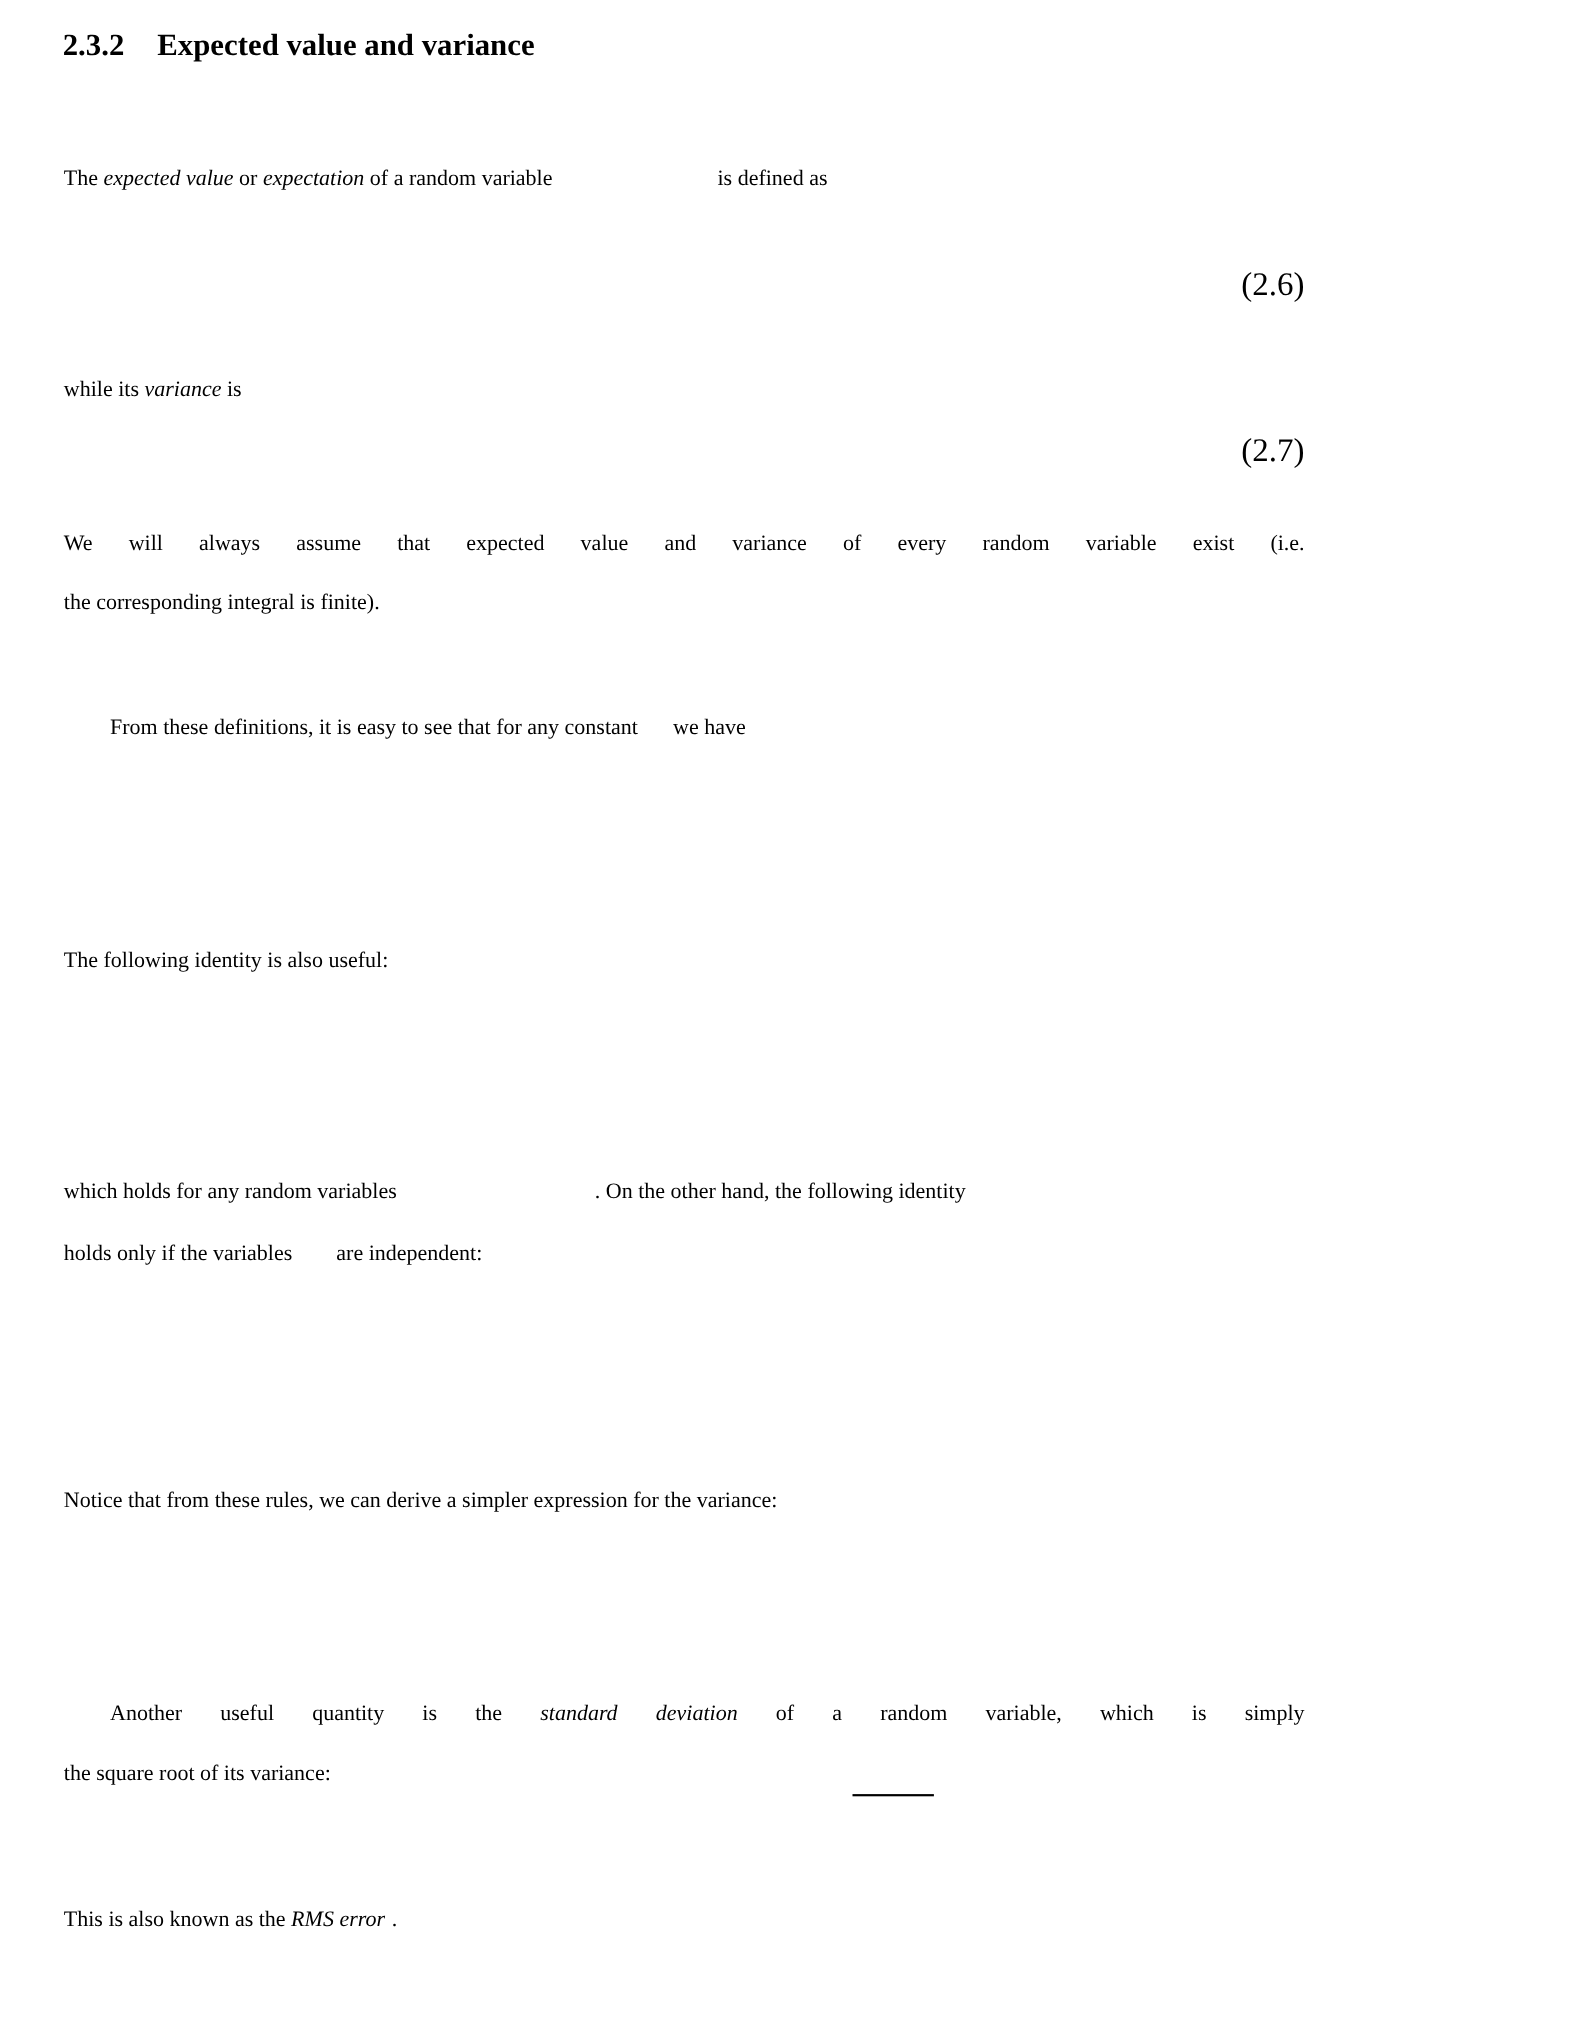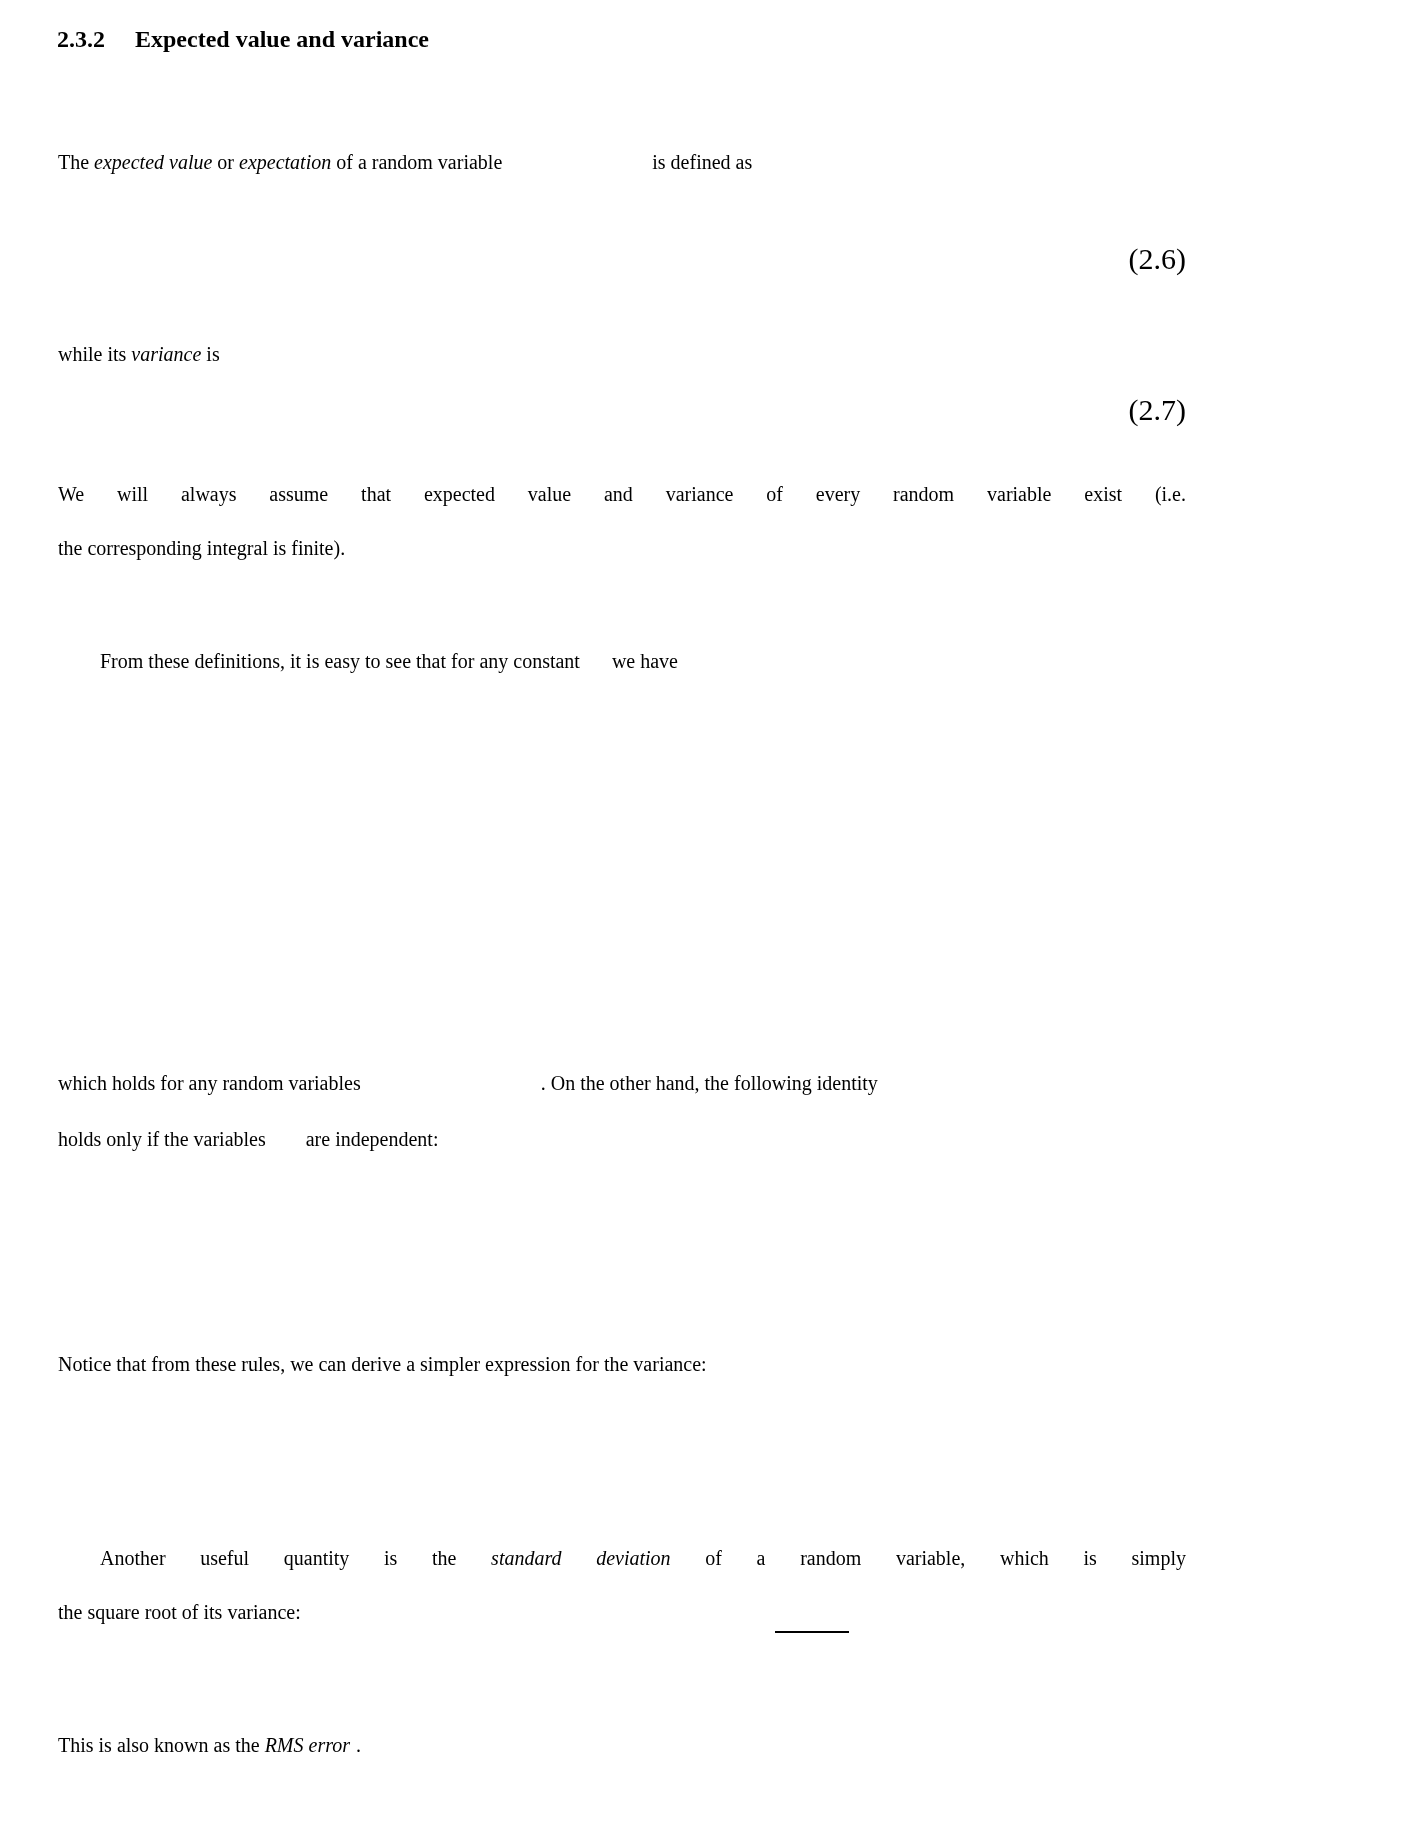--- a/index.html
+++ b/index.html
@@ -13,21 +13,21 @@
     height: 1836px;
     background: #ffffff;
     color: #000000;
     font-family: "Liberation Serif", serif;
     overflow: hidden;
   }
   .abs { position: absolute; }
   .heading {
     left: 57px;
     top: 26px;
-    font-size: 24px;
+    font-size: 28px;
     font-weight: bold;
     white-space: nowrap;
   }
   .heading .num { margin-right: 30px; }
   .bodyline {
     font-size: 20px;
     line-height: 42px;
     white-space: nowrap;
   }
   .jlast {
@@ -83,20 +83,21 @@
     <span>(2.7)</span>
   </div>
 
   <div class="abs bodyline jlast w-full" style="top:473px;">We will always assume that expected value and variance of every random variable exist (i.e.</div>
   <div class="abs bodyline" style="left:58px; top:527px;">the corresponding integral is finite).</div>
 
   <div class="abs bodyline" style="left:100px; top:600px;margin-top:40px;">
     <span>From these definitions, it is easy to see that for any constant</span><span class="gap gap-c"></span><span>we have</span>
   </div>
 
+  <div class="abs bodyline" style="left:58px; top:852px;">The following identity is also useful:</div>
 
   <div class="abs bodyline" style="left:58px; top:1062px;">
     <span>which holds for any random variables</span><span class="gap gap-xy"></span><span>. On the other hand, the following identity</span>
   </div>
   <div class="abs bodyline" style="left:58px; top:1118px;">
     <span>holds only if the variables</span><span class="gap gap-xi"></span><span>are independent:</span>
   </div>
 
   <div class="abs bodyline" style="left:58px; top:1343px;">Notice that from these rules, we can derive a simpler expression for the variance:</div>
 

